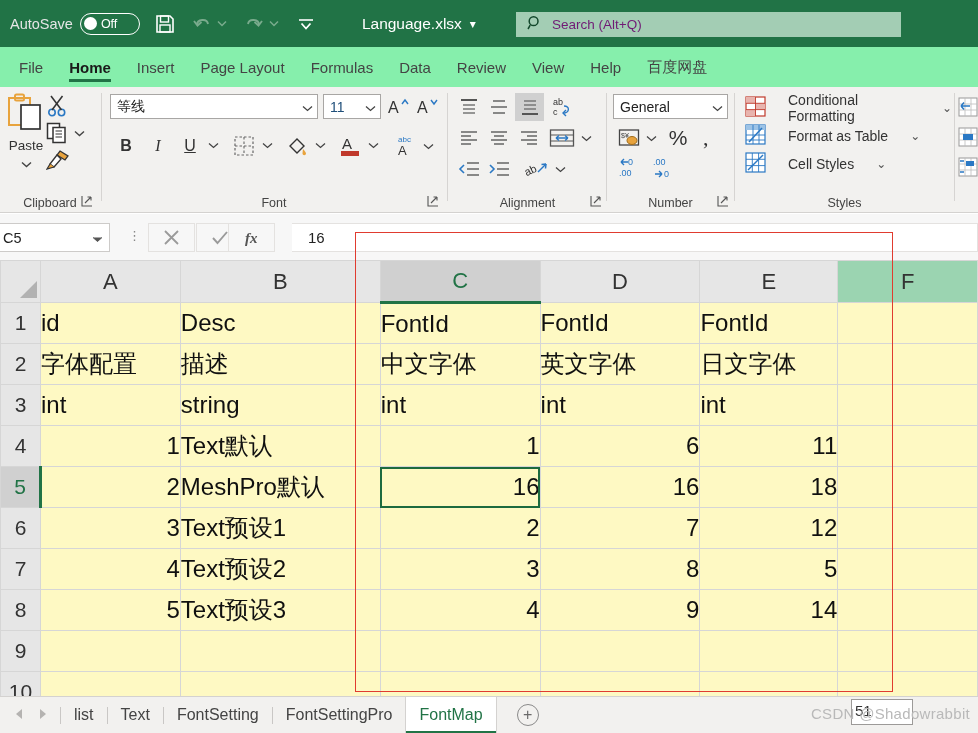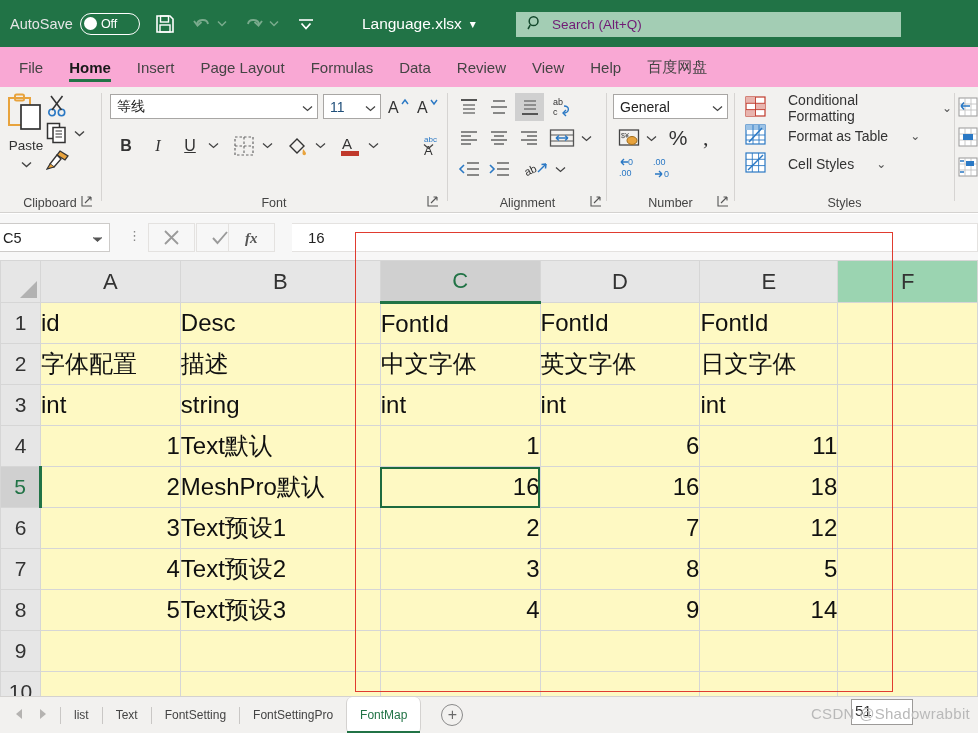--- a/index.html
+++ b/index.html
@@ -35,21 +35,21 @@
   }
   .searchbox {
     position: absolute; left: 516px; top: 12px; width: 385px; height: 25px;
     background: #a3cdb4; display: flex; align-items: center; padding-left: 11px; gap: 9px;
   }
   .searchbox .ph { color: #701a75; font-size: 13.5px; }
 
   
   .tabbar {
     position: absolute; left: 0; top: 47px; width: 978px; height: 40px;
-    background: #f9a8d4; display: flex; align-items: center; padding-left: 6px;
+    background: #86efac; display: flex; align-items: center; padding-left: 6px;
   }
   .tab {
     padding: 0 13px; height: 40px; display: flex; align-items: center;
     font-size: 15px; color: #444444; position: relative;
   }
   .tab.active { color: #1a1a1a; font-weight: bold; }
   .tab.active::after {
     content: ''; position: absolute; left: 13px; right: 13px; bottom: 5px;
     height: 3px; background: #217346;
   }
@@ -160,25 +160,25 @@
 
   
   .sheetbar {
     position: absolute; left: 0; top: 696px; width: 978px; height: 37px;
     background: #f2f1ef; border-top: 1px solid #d4d2d0; display: flex; align-items: center;
   }
   .navarrows { display: flex; gap: 14px; padding: 0 12px 0 14px; color: #b5b3b1; font-size: 13px; }
   .vsep { width: 1px; height: 17px; background: #c9c7c5; }
   .stab {
     height: 37px; padding: 0 13px; display: flex; align-items: center;
-    font-size: 12px; color: #444444; position: relative;
+    font-size: 16px; color: #444444; position: relative;
   }
   .stab.active {
     background: #ffffff; color: #217346; font-weight: normal;
-    border-left: 1px solid #d4d2d0; border-right: 1px solid #d4d2d0; border-radius: 6px;
+    border-left: 1px solid #d4d2d0; border-right: 1px solid #d4d2d0;
   }
   .stab.active::after {
     content: ''; position: absolute; left: 0; right: 0; bottom: 0; height: 3px; background: #217346;
   }
   .stab-div { width: 1px; height: 17px; background: #c9c7c5; }
   .addsheet {
     margin-left: 20px; width: 22px; height: 22px; border-radius: 50%;
     border: 1.4px solid #8a8a8a; color: #6a6a6a; font-size: 16px;
     display: flex; align-items: center; justify-content: center;
   }
@@ -383,21 +383,21 @@
       <svg width="22" height="24" viewBox="0 0 22 24">
           <text x="3" y="15" font-size="15" font-family="Liberation Sans, sans-serif" fill="#333">A</text>
           <rect x="2" y="17" width="18" height="5" fill="#c0392b"></rect>
         </svg>
     </div>
     <div class="ico-btn" style="left:261px; top:45px; width:16px; height:27px;">
       <svg width="11" height="7" viewBox="0 0 11 7">
           <path d="M1 1.5 L5.5 5.5 L10 1.5" fill="none" stroke="#444" stroke-width="1.3"></path>
         </svg>
     </div>
-    <div class="ico-btn" style="left:286px; top:45px; width:30px; height:28px;margin-left:26px;">
+    <div class="ico-btn" style="left:286px; top:45px; width:30px; height:28px;">
       <svg width="24" height="26" viewBox="0 0 24 26">
           <text x="5" y="9" font-size="8" font-family="Liberation Sans, sans-serif" fill="#2a78c4">abc</text>
           <text x="5" y="22" font-size="13" font-family="Liberation Sans, sans-serif" fill="#333">A</text>
         </svg>
     </div>
     <div class="ico-btn" style="left:316px; top:45px; width:16px; height:28px;">
       <svg width="11" height="7" viewBox="0 0 11 7">
           <path d="M1 1.5 L5.5 5.5 L10 1.5" fill="none" stroke="#444" stroke-width="1.3"></path>
         </svg>
     </div>

